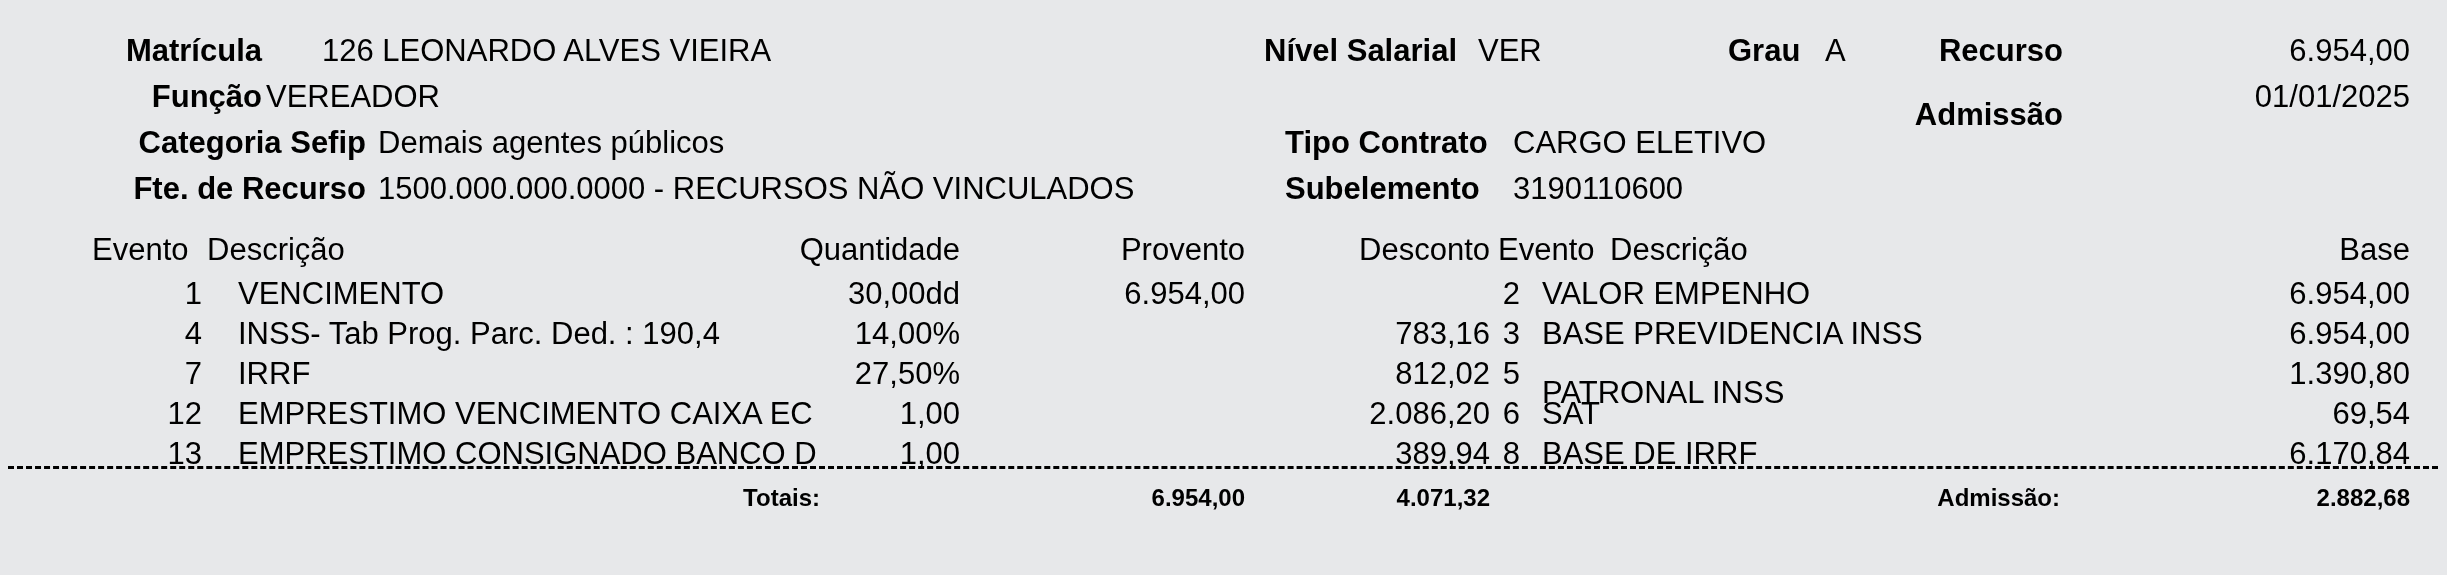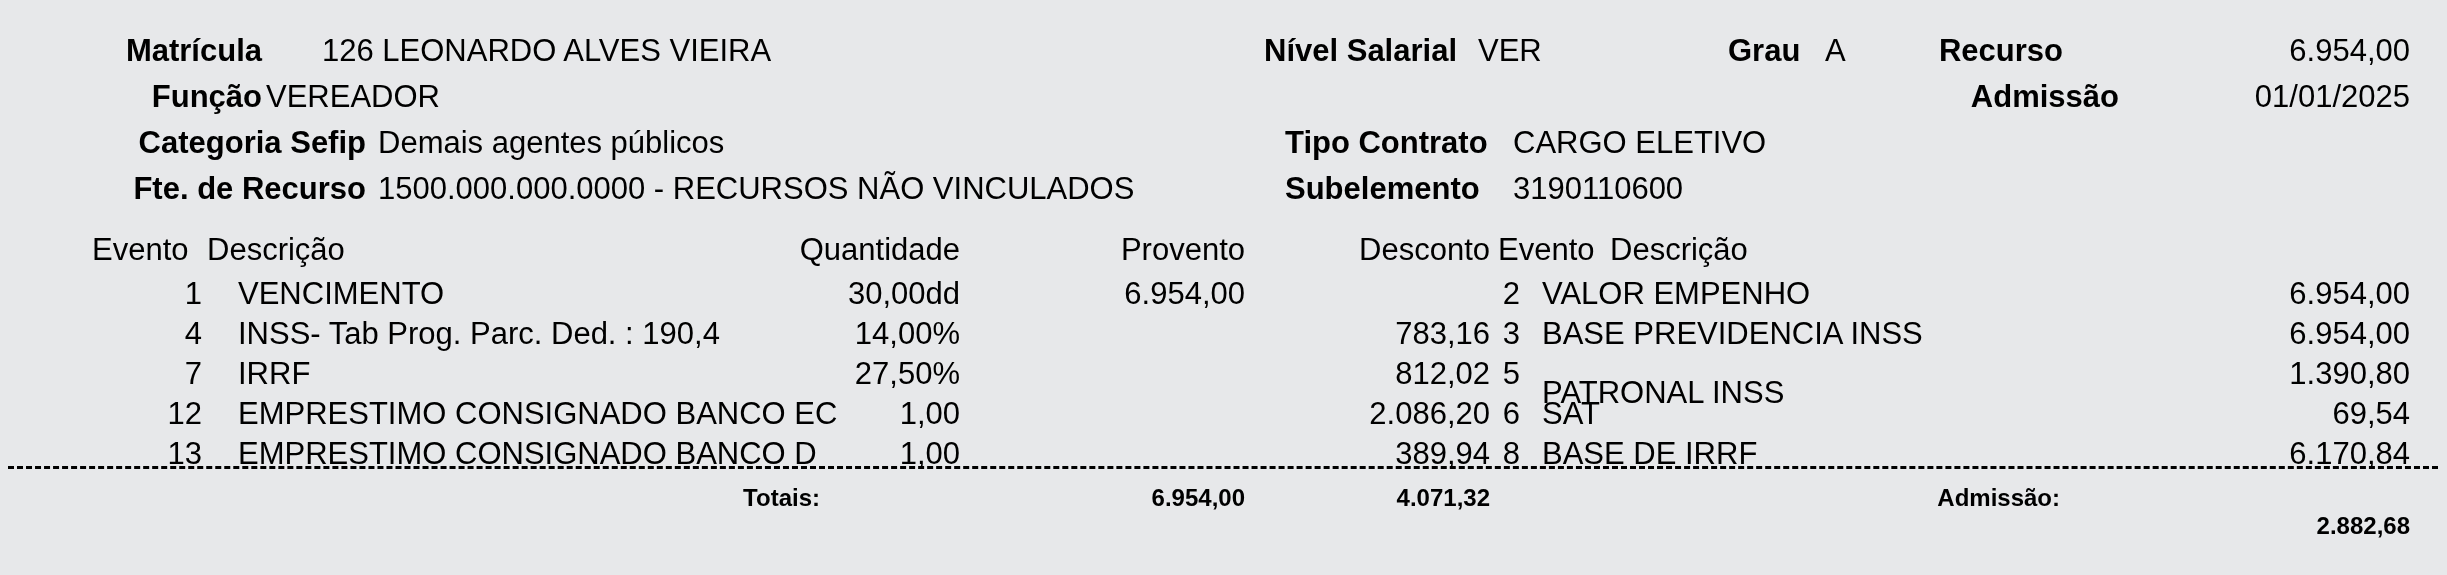--- a/index.html
+++ b/index.html
@@ -120,21 +120,21 @@
       <span class="cell val" style="left:1478px;">VER</span>
       <span class="cell lbl" style="left:1728px;">Grau</span>
       <span class="cell val" style="left:1825px;">A</span>
       <span class="cell lbl right-label" style="left:1870px; width:193px;">Recurso</span>
       <span class="cell val num" style="left:2080px; width:330px;">6.954,00</span>
     </div>
 
     <div class="hrow">
       <span class="cell lbl right-label" style="left:0; width:262px;">Função</span>
       <span class="cell val" style="left:266px;">VEREADOR</span>
-      <span class="cell lbl right-label" style="left:1836px; width:283px;">Admissão</span>
+      <span class="cell lbl right-label" style="left:1780px; width:283px;margin-top:18px;">Admissão</span>
       <span class="cell val num" style="left:2080px; width:330px;">01/01/2025</span>
     </div>
 
     <div class="hrow">
       <span class="cell lbl right-label" style="left:0; width:366px;">Categoria Sefip</span>
       <span class="cell val" style="left:378px;">Demais agentes públicos</span>
       <span class="cell lbl" style="left:1285px;">Tipo Contrato</span>
       <span class="cell val" style="left:1513px;">CARGO ELETIVO</span>
     </div>
 
@@ -150,20 +150,21 @@
   <div class="table-area">
 
     <div class="colhead">
       <span class="cell" style="left:92px;">Evento</span>
       <span class="cell" style="left:207px;">Descrição</span>
       <span class="cell num" style="left:985px; width:260px;">Provento</span>
       <span class="cell num" style="left:700px; width:260px;">Quantidade</span>
       <span class="cell num" style="left:1230px; width:260px;">Desconto</span>
       <span class="cell" style="left:1498px;">Evento</span>
       <span class="cell" style="left:1610px;">Descrição</span>
+      <span class="cell num" style="left:2080px; width:330px;">Base</span>
     </div>
 
     <div class="rows">
 
       <div class="row">
         <span class="cell num" style="left:92px; width:110px;">1</span>
         <span class="cell txt" style="left:238px;">VENCIMENTO</span>
         <span class="cell num" style="left:700px; width:260px;">30,00dd</span>
         <span class="cell num" style="left:985px; width:260px;">6.954,00</span>
         <span class="cell num" style="left:1230px; width:260px;"></span>
@@ -189,21 +190,21 @@
         <span class="cell num" style="left:700px; width:260px;">27,50%</span>
         <span class="cell num" style="left:985px; width:260px;"></span>
         <span class="cell num" style="left:1230px; width:260px;">812,02</span>
         <span class="cell num" style="left:1460px; width:60px;">5</span>
         <span class="cell txt" style="left:1542px;margin-top:19px;">PATRONAL INSS</span>
         <span class="cell num" style="left:2080px; width:330px;">1.390,80</span>
       </div>
 
       <div class="row">
         <span class="cell num" style="left:92px; width:110px;">12</span>
-        <span class="cell txt" style="left:238px;">EMPRESTIMO CONSIGNADO BANCO EC</span>
+        <span class="cell txt" style="left:238px;">EMPRESTIMO VENCIMENTO CAIXA EC</span>
         <span class="cell num" style="left:700px; width:260px;">1,00</span>
         <span class="cell num" style="left:985px; width:260px;"></span>
         <span class="cell num" style="left:1230px; width:260px;">2.086,20</span>
         <span class="cell num" style="left:1460px; width:60px;">6</span>
         <span class="cell txt" style="left:1542px;">SAT</span>
         <span class="cell num" style="left:2080px; width:330px;">69,54</span>
       </div>
 
       <div class="row">
         <span class="cell num" style="left:92px; width:110px;">13</span>
@@ -219,16 +220,16 @@
     </div>
   </div>
 
   <div class="dashed"></div>
 
   <div class="totals">
     <span class="cell num" style="left:460px; width:360px;">Totais:</span>
     <span class="cell num" style="left:985px; width:260px;">6.954,00</span>
     <span class="cell num" style="left:1230px; width:260px;">4.071,32</span>
     <span class="cell num" style="left:1600px; width:460px;">Admissão:</span>
-    <span class="cell num" style="left:2080px; width:330px;margin-top:28px;">2.882,68</span>
+    <span class="cell num" style="left:2080px; width:330px;">2.882,68</span>
   </div>
 
 </div>
 
 </body></html>

